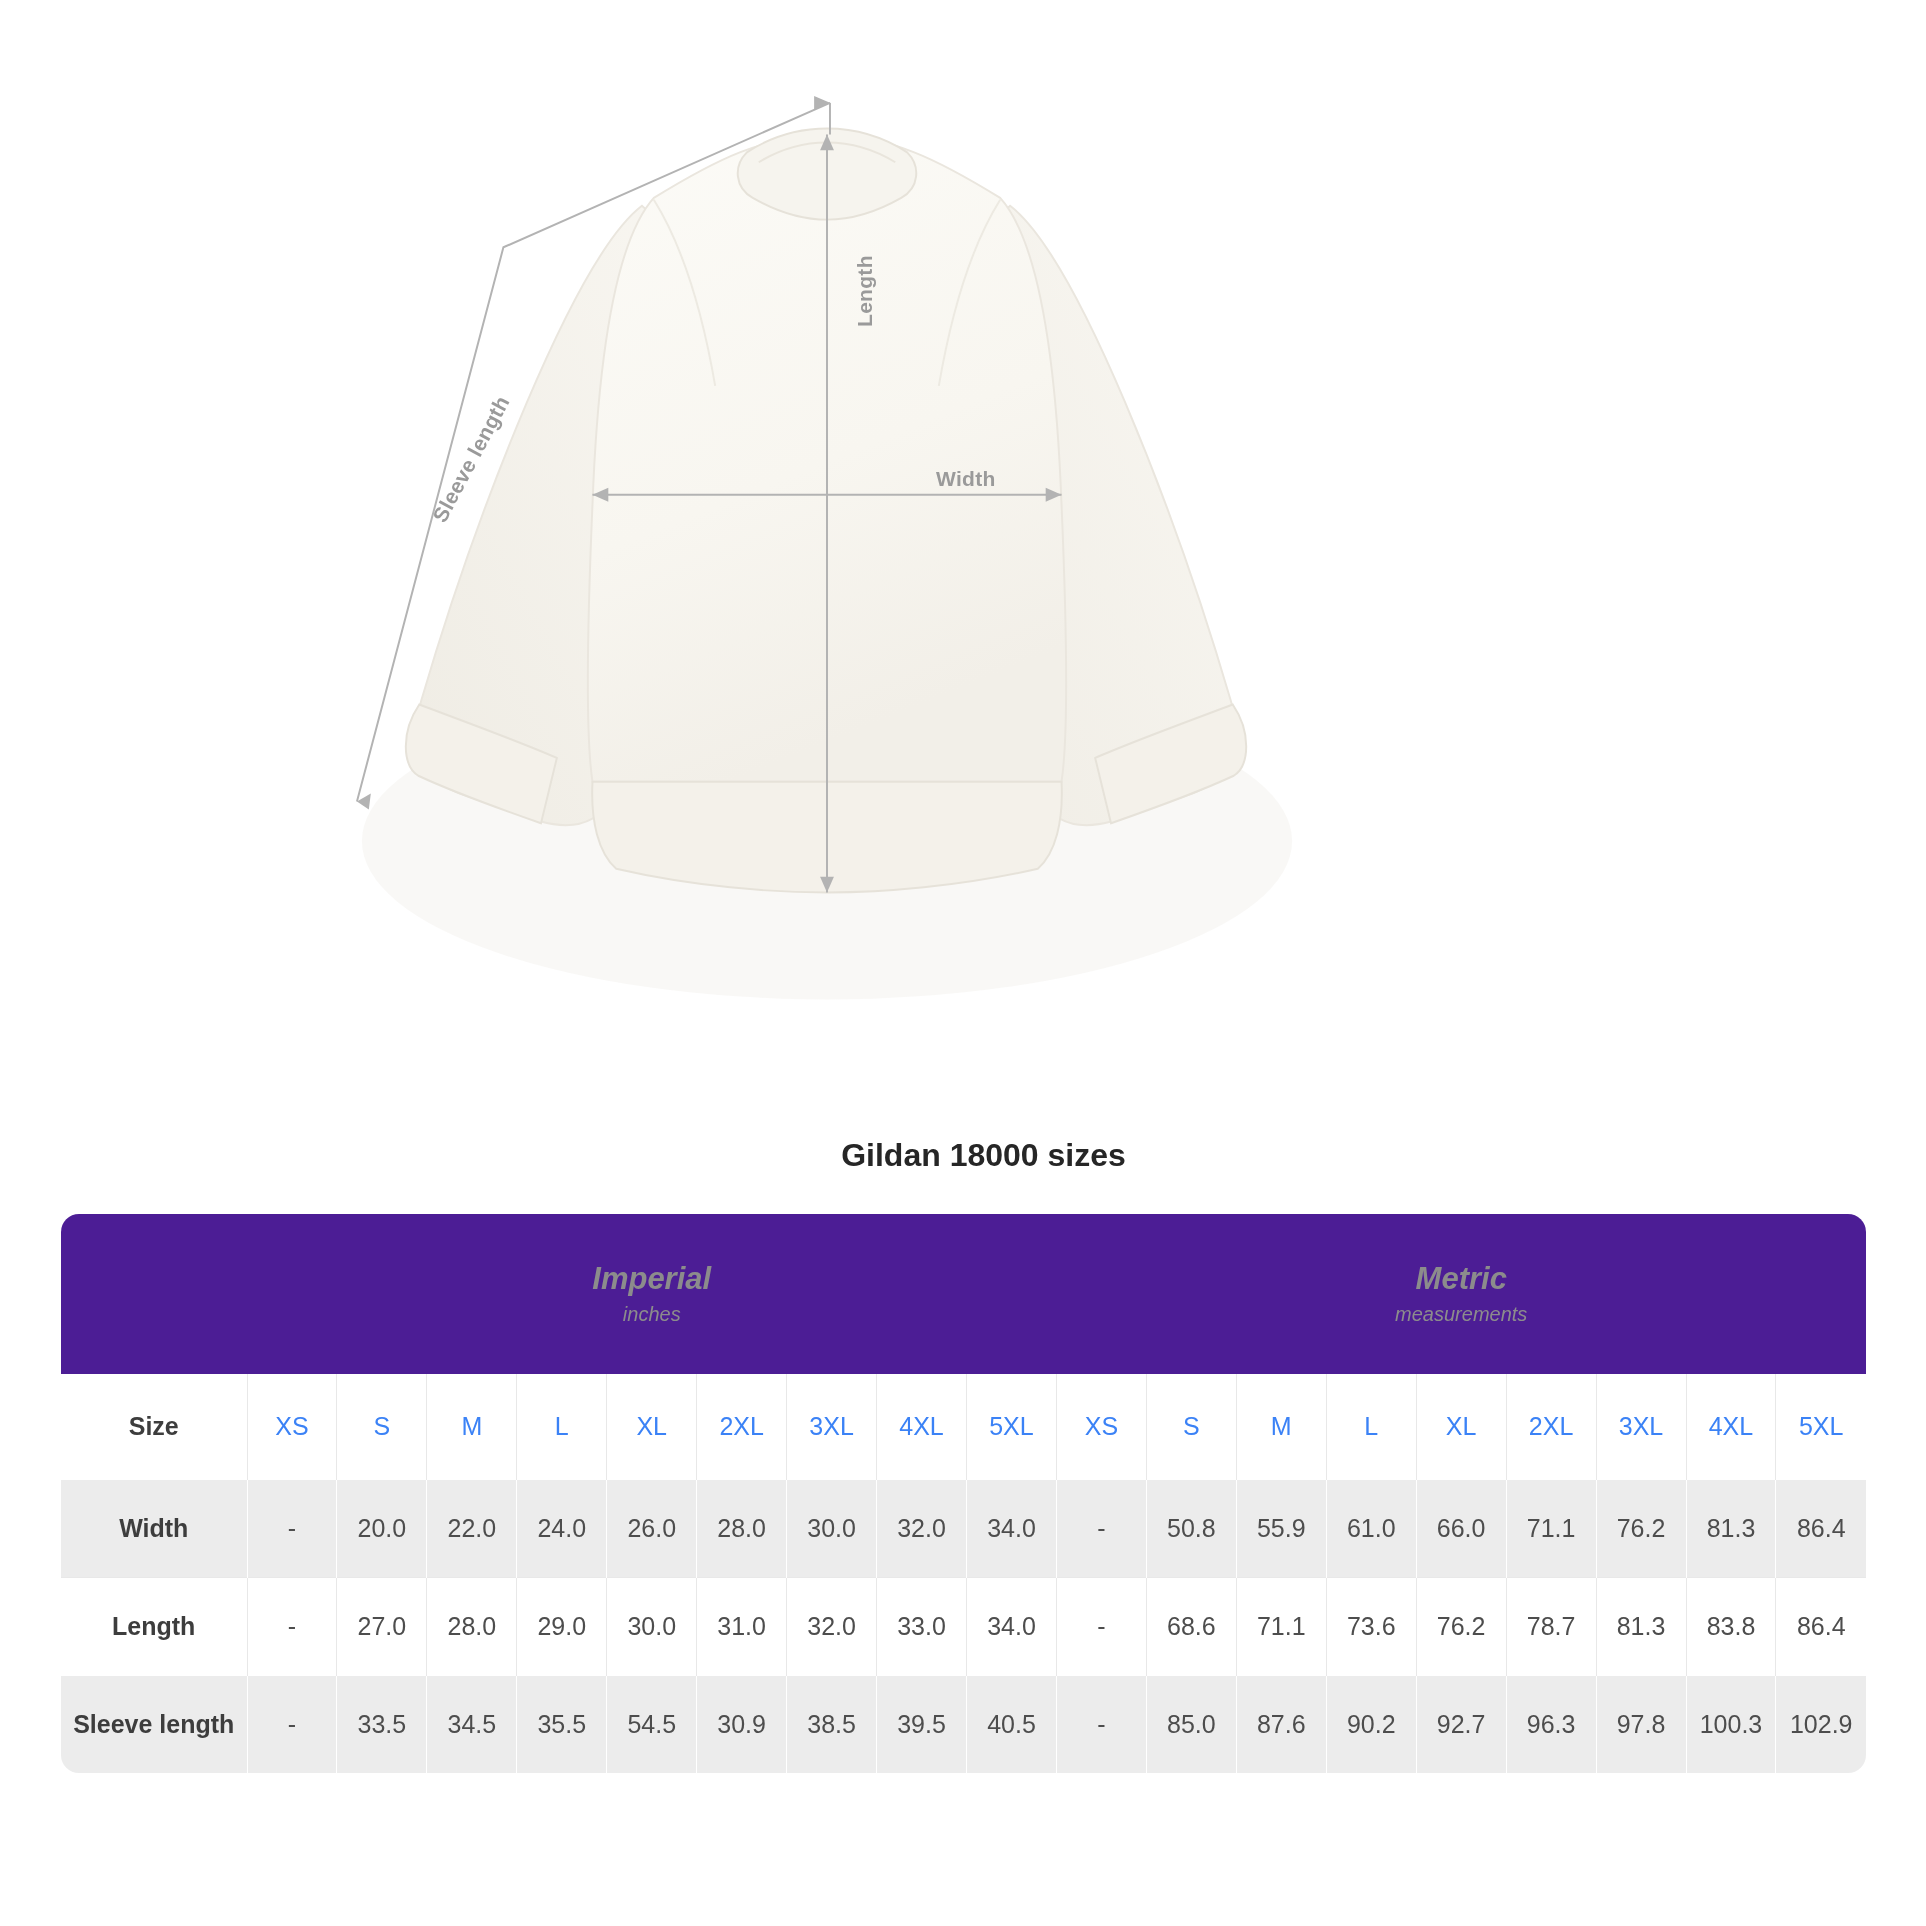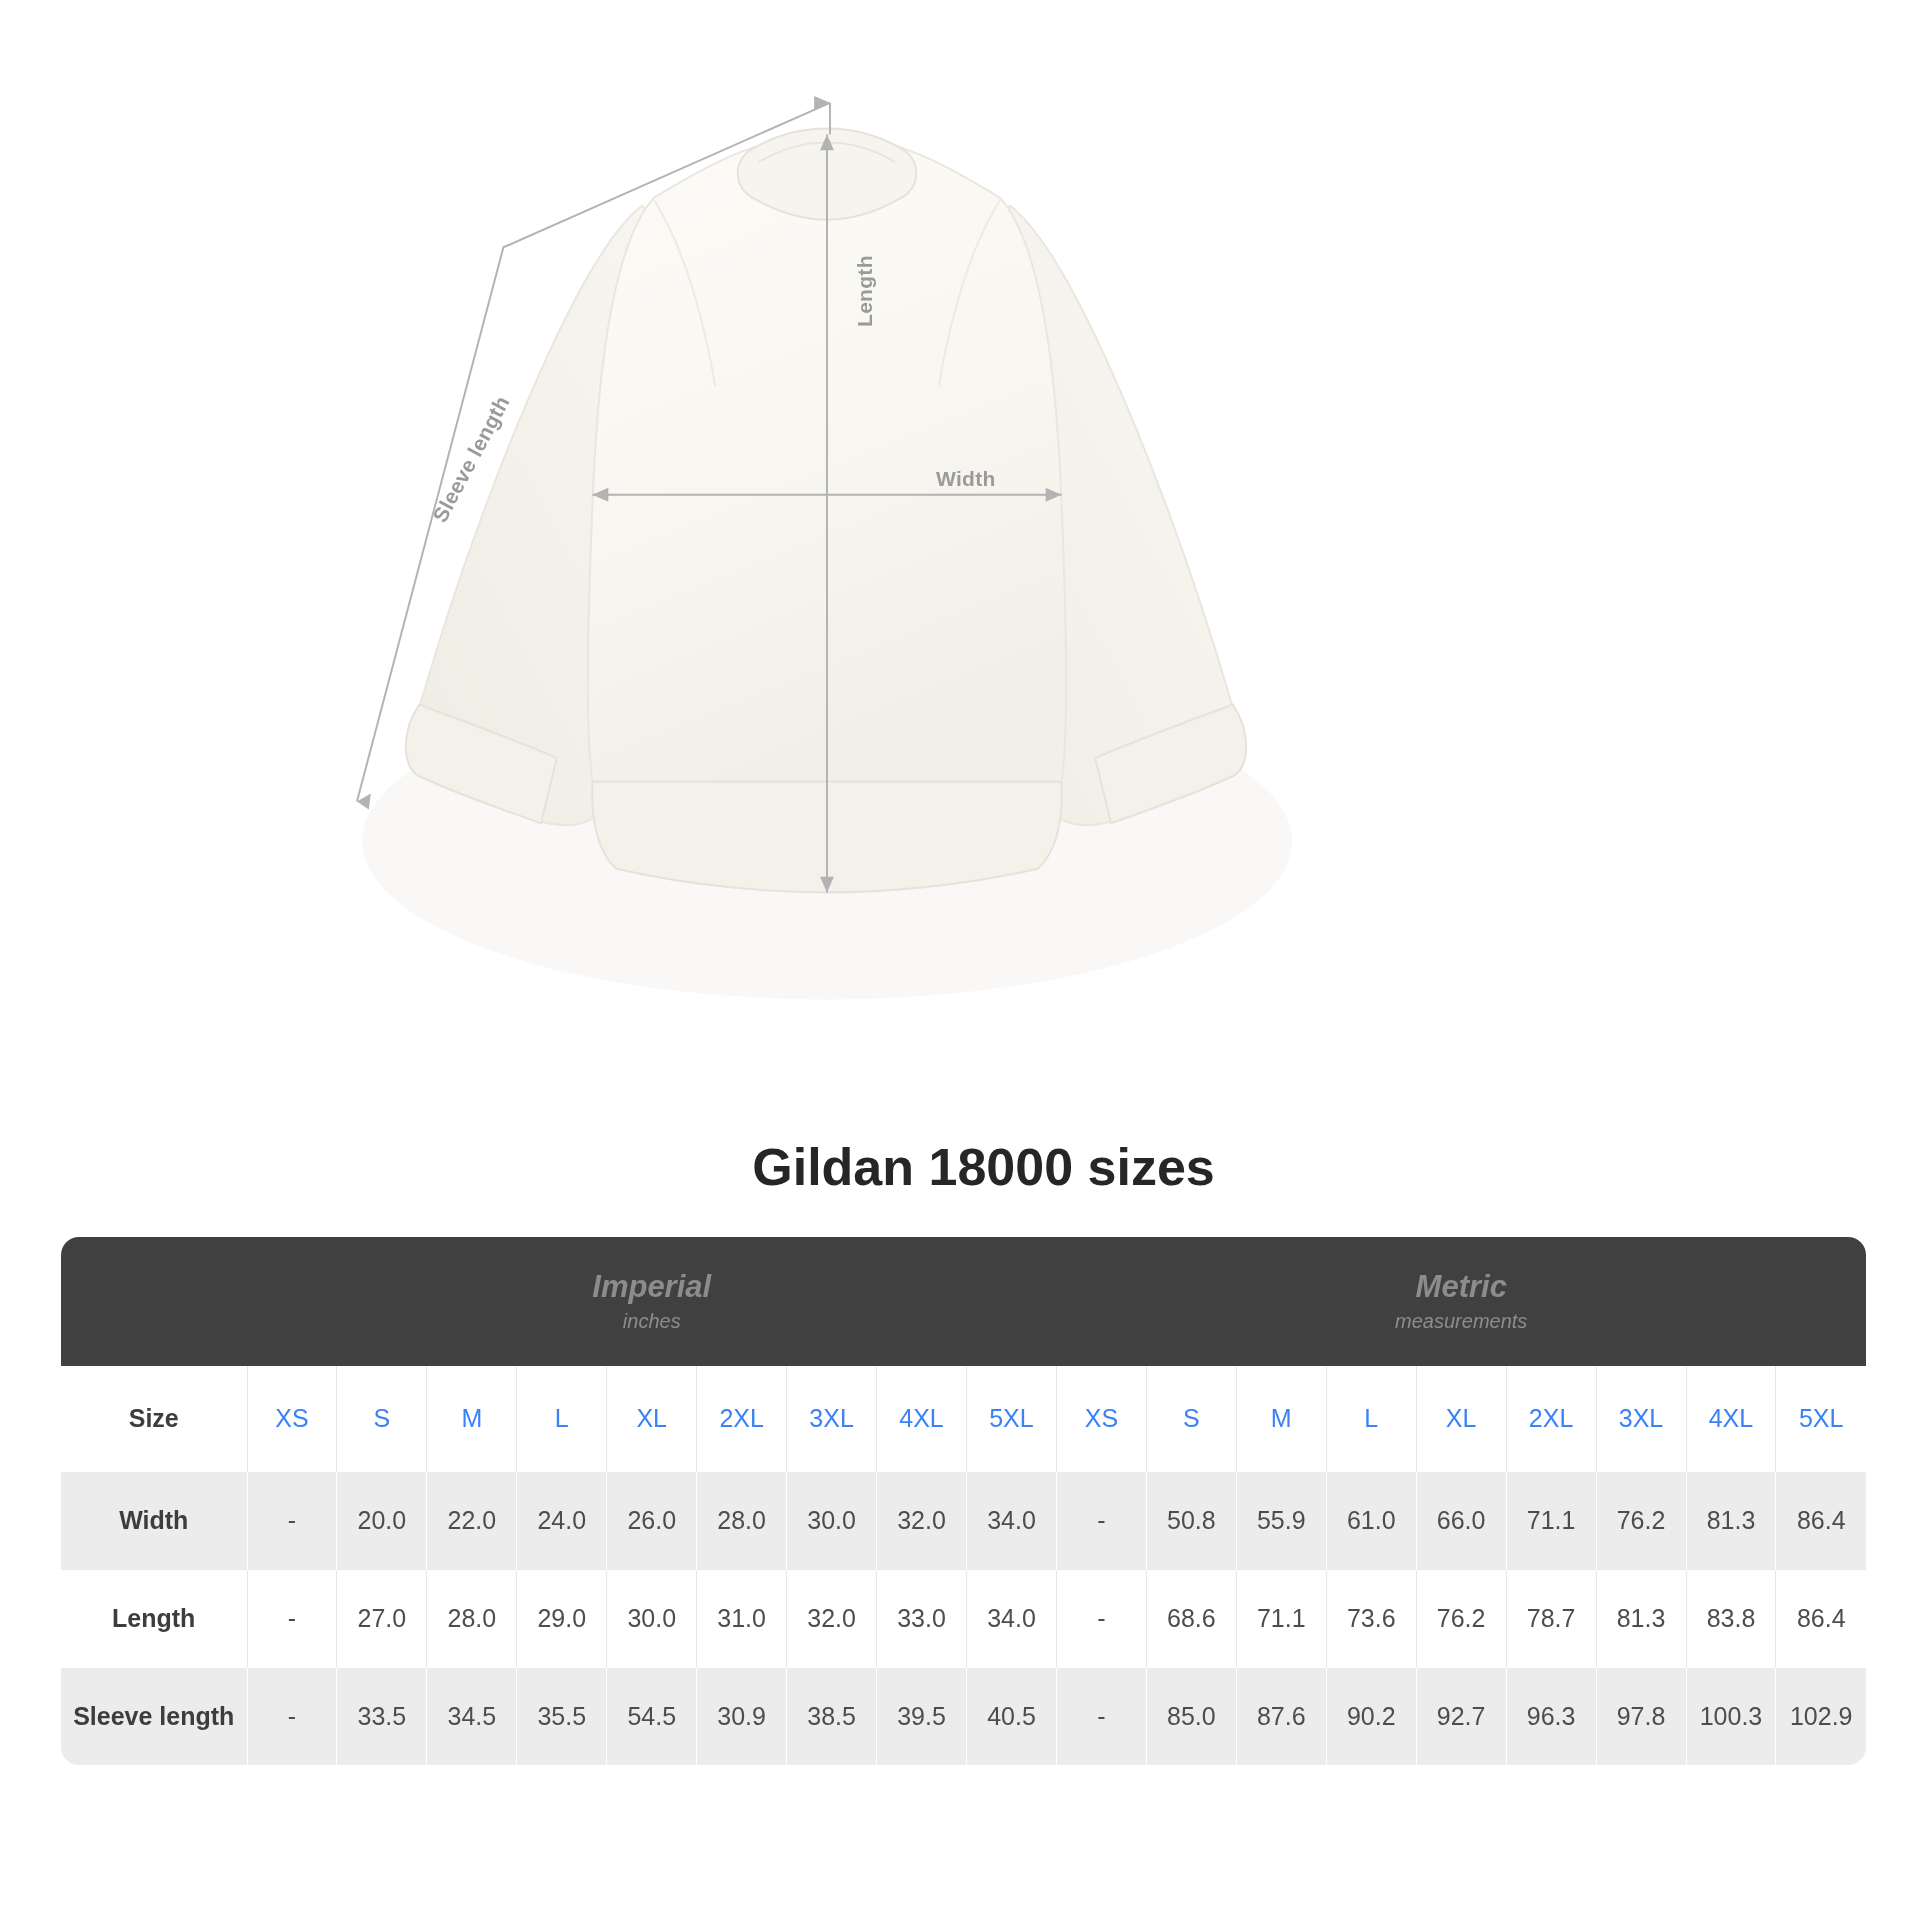--- a/index.html
+++ b/index.html
@@ -59,21 +59,21 @@
     transform: rotate(-62deg);
     transform-origin: left top;
   }
 
   
   .title-block {
     text-align: center;
     margin-top: 28px;
   }
   .chart-title {
-    font-size: 52px;
+    font-size: 32px;
     font-weight: bold;
     color: #262626;
     margin: 0 0 22px 0;
     padding-left: 40px;
   }
   .chart-note {
     font-size: 21px;
     font-style: italic;
     color: #4a4a4a;
     margin: 0;
@@ -88,22 +88,22 @@
   table.size-table {
     width: 100%;
     border-collapse: collapse;
     table-layout: fixed;
   }
   table.size-table td, table.size-table th {
     text-align: center;
     vertical-align: middle;
   }
   .unit-head {
-    background: #404040;
-    height: 129px;
+    background: #4c1d95;
+    height: 160px;
   }
   .unit-head td {
     border: none;
   }
   .unit-name {
     font-size: 31px;
     font-weight: bold;
     font-style: italic;
     color: #8c8c8c;
     line-height: 1.1;

